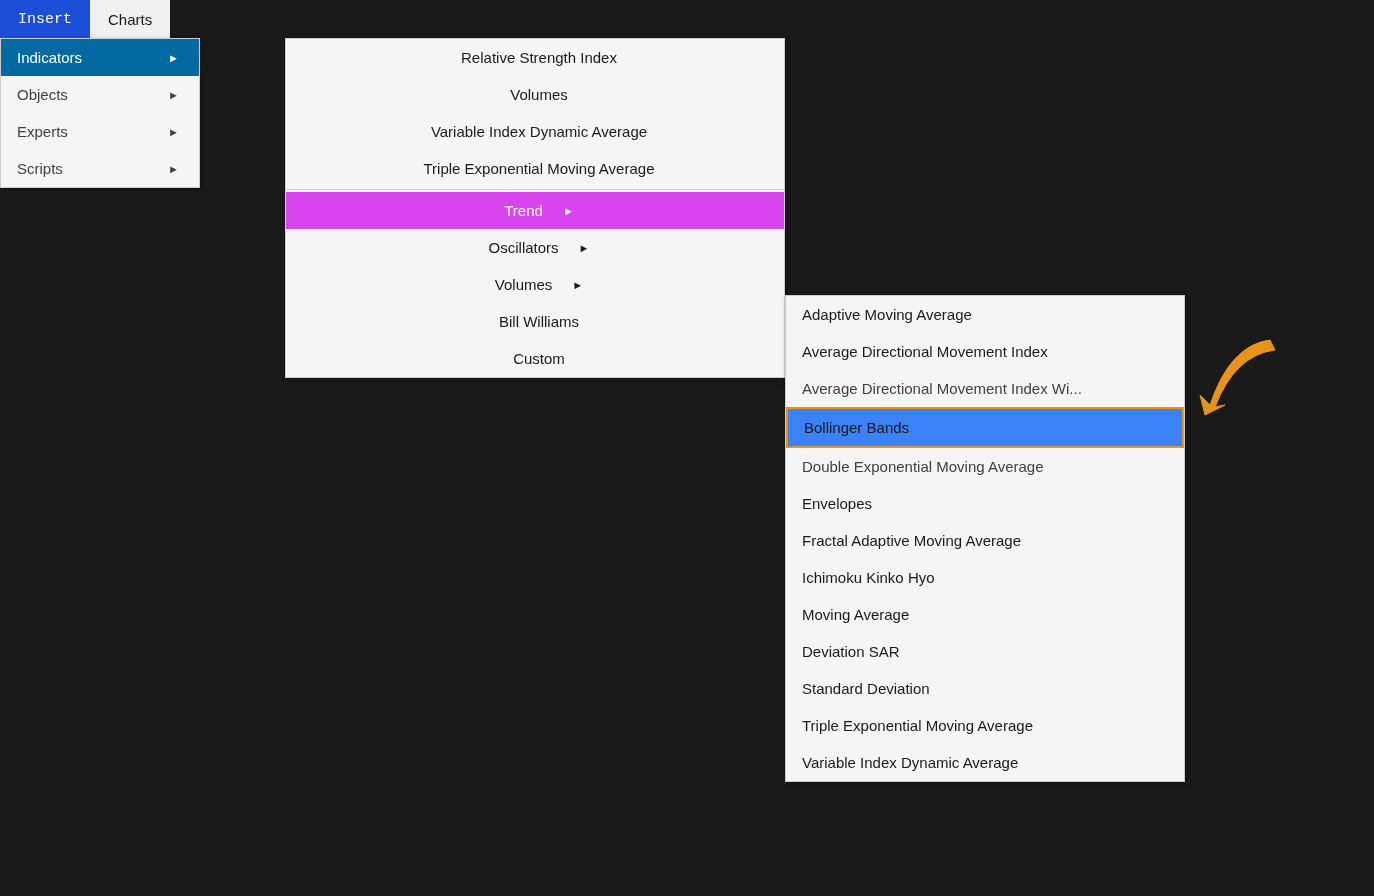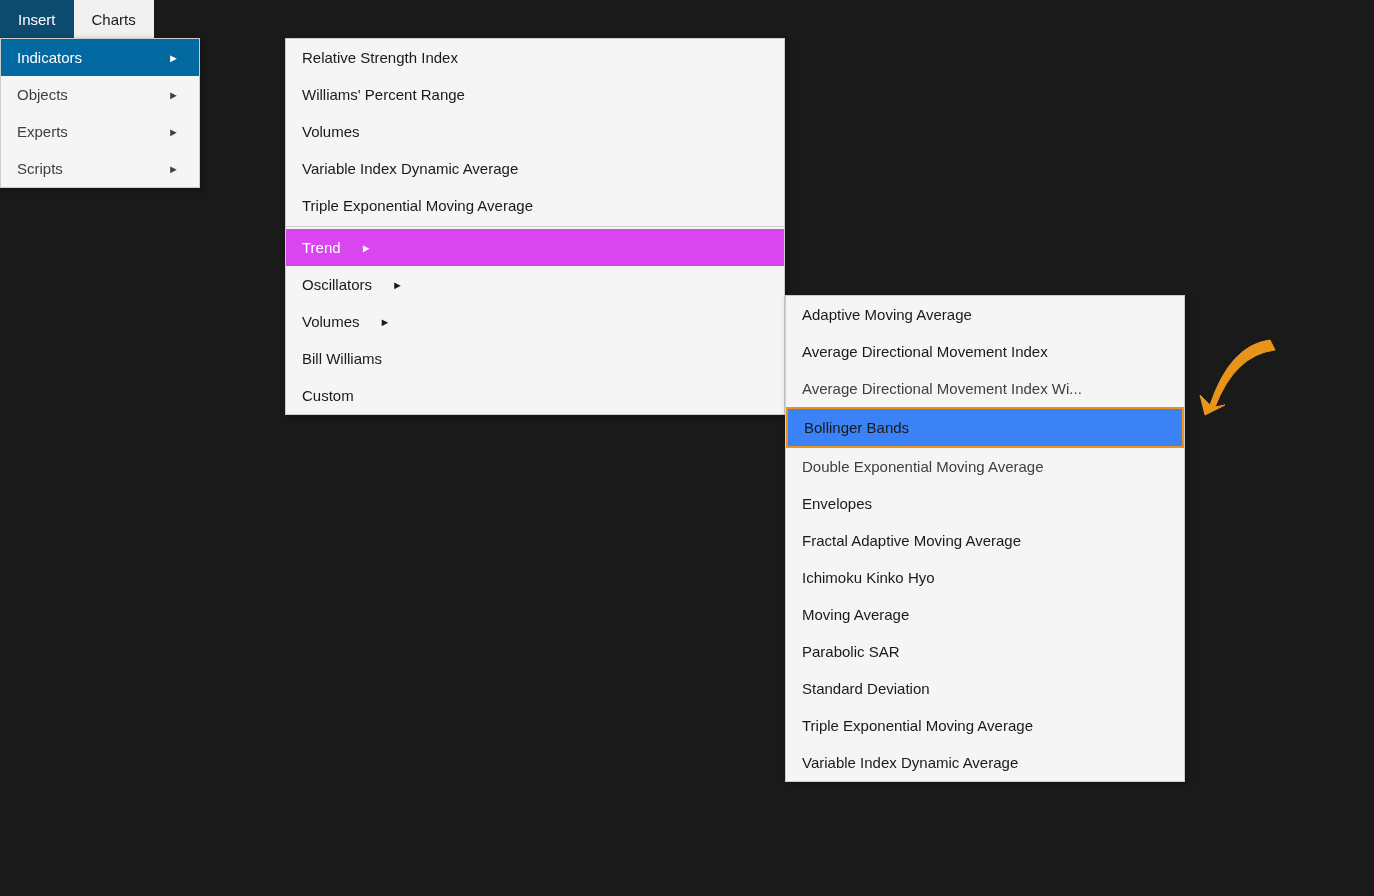--- a/index.html
+++ b/index.html
@@ -27,22 +27,23 @@
     .menubar-item {
       padding: 6px 18px;
       cursor: pointer;
       font-size: 15px;
       color: #1a1a1a;
       height: 38px;
       display: flex;
       align-items: center;
     }
     .menubar-item.active {
-      background: #0c4a6e;
+      background: #1d4ed8;
       color: white;
+      font-family: Liberation Mono, monospace;
     }
 
     
     .dropdown-l1 {
       position: absolute;
       top: 38px;
       left: 0;
       background: #f5f5f5;
       border: 1px solid #ccc;
       min-width: 200px;
@@ -76,21 +77,21 @@
       border: 1px solid #ccc;
       min-width: 500px;
       box-shadow: 2px 2px 6px rgba(0,0,0,0.3);
       z-index: 101;
     }
     .dropdown-l2 .menu-item {
       padding: 10px 8px 10px 16px;
       cursor: pointer;
       display: flex;
       align-items: center;
-      justify-content: flex-start;
+      justify-content: center;
       color: #1a1a1a;
       font-size: 15px;
     }
     .dropdown-l2 .menu-item.active {
       background: #d946ef;
       color: white;
     }
     .dropdown-l2 .menu-item .arrow {
       font-size: 11px;
       margin-left: 20px;
@@ -171,23 +172,20 @@
     <span>Scripts</span>
     <span class="arrow">►</span>
   </div>
 </div>
 
 <div class="dropdown-l2">
   <div class="menu-item">
     <span>Relative Strength Index</span>
   </div>
   <div class="menu-item">
-    <span>Williams' Percent Range</span>
-  </div>
-  <div class="menu-item">
     <span>Volumes</span>
   </div>
   <div class="menu-item">
     <span>Variable Index Dynamic Average</span>
   </div>
   <div class="menu-item">
     <span>Triple Exponential Moving Average</span>
   </div>
   <div class="separator"></div>
   <div class="menu-item active">
@@ -232,21 +230,21 @@
   <div class="menu-item">
     <span>Fractal Adaptive Moving Average</span>
   </div>
   <div class="menu-item">
     <span>Ichimoku Kinko Hyo</span>
   </div>
   <div class="menu-item">
     <span>Moving Average</span>
   </div>
   <div class="menu-item">
-    <span>Parabolic SAR</span>
+    <span>Deviation SAR</span>
   </div>
   <div class="menu-item">
     <span>Standard Deviation</span>
   </div>
   <div class="menu-item">
     <span>Triple Exponential Moving Average</span>
   </div>
   <div class="menu-item">
     <span>Variable Index Dynamic Average</span>
   </div>

